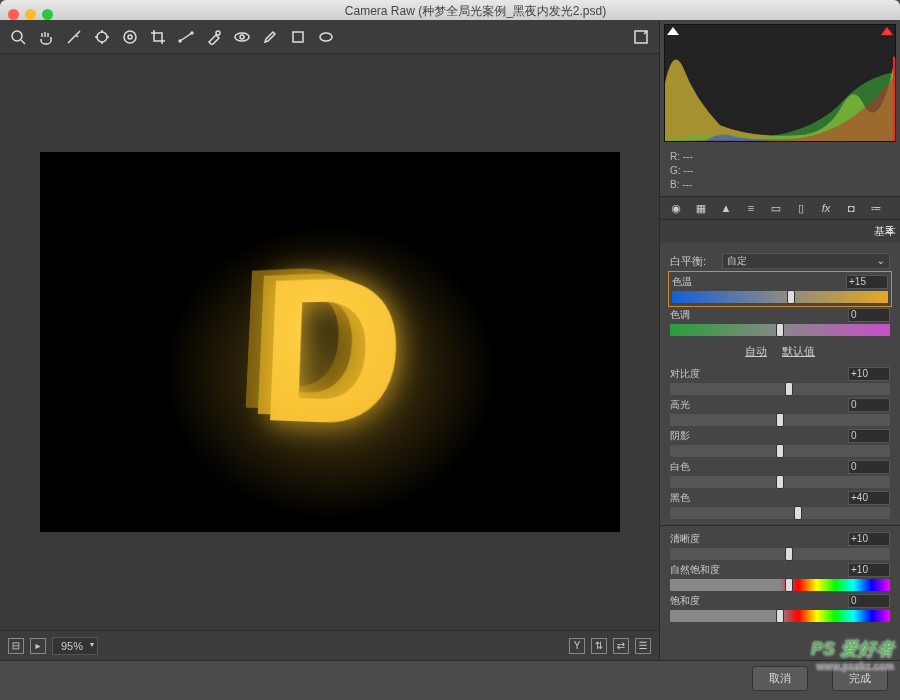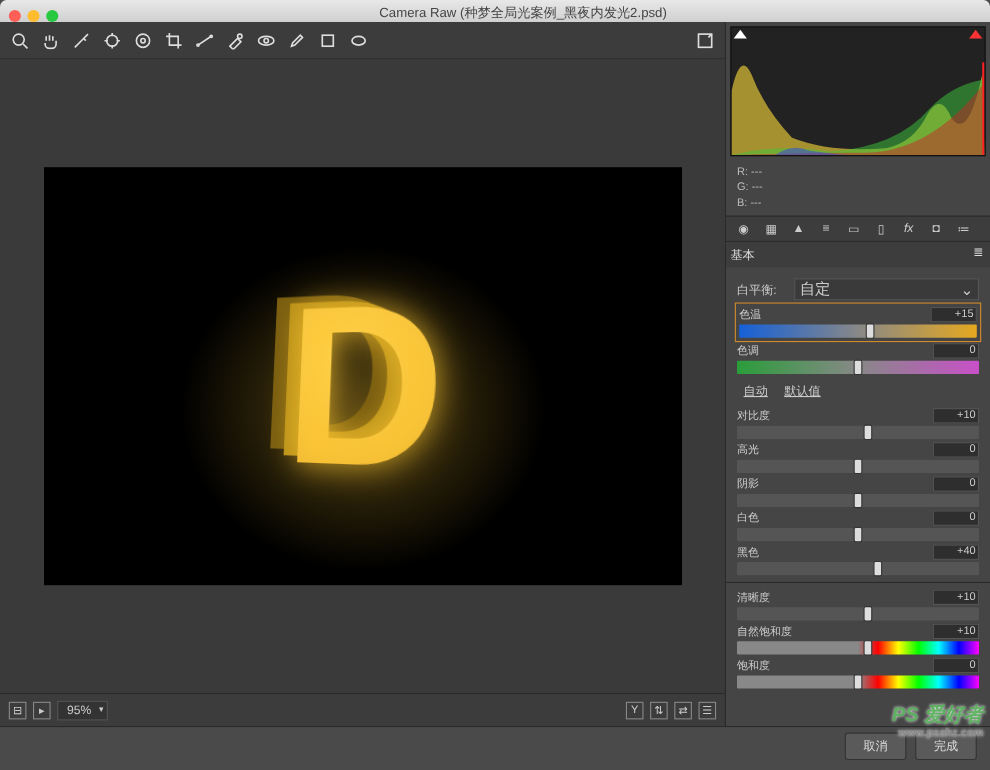--- a/index.html
+++ b/index.html
@@ -26,40 +26,40 @@
 .zoom{background:#333;padding:2px 14px 2px 8px;border:1px solid #555;font-size:11px;position:relative}
 .zoom::after{content:"▾";position:absolute;right:3px;top:2px;font-size:8px}
 .right{width:241px;background:#454545;display:flex;flex-direction:column;border-left:1px solid #2a2a2a}
 .histo{height:118px;background:#222;margin:4px;position:relative;border:1px solid #111}
 .histo .tri{position:absolute;top:2px;width:0;height:0;border-left:6px solid transparent;border-right:6px solid transparent}
 .histo .tl{left:2px;border-bottom:8px solid #fff}
 .histo .tr{right:2px;border-bottom:8px solid #f33}
 .rgb{padding:4px 10px;line-height:14px;color:#bbb;font-size:10px}
 .tabs{height:24px;background:#3d3d3d;display:flex;align-items:center;gap:9px;padding:0 8px;border-top:1px solid #2a2a2a;border-bottom:1px solid #2a2a2a}
 .tab-i{width:16px;height:16px;color:#ccc;display:flex;align-items:center;justify-content:center}
-.panel-title{text-align:left;background:#3d3d3d;padding:4px;font-size:11px;color:#ddd;position:relative}
+.panel-title{text-align:right;background:#3d3d3d;padding:4px;font-size:11px;color:#ddd;position:relative}
 .panel-title::after{content:"≣";position:absolute;right:6px;top:3px}
 .panel{padding:6px 10px;overflow-y:auto;flex:1}
 .row{display:flex;align-items:center;margin:4px 0;gap:6px}
 .row label{width:46px;color:#ccc}
-.sel{flex:1;background:#3a3a3a;border:1px solid #555;padding:0 4px;color:#ccc;font-size:14px;position:relative}
+.sel{flex:1;background:#3a3a3a;border:1px solid #555;padding:0 4px;color:#ccc;font-size:10px;position:relative}
 .sel::after{content:"⌄";position:absolute;right:4px;top:1px}
 .slider-row{margin:3px 0}
 .slider-row.highlight{outline:1px solid #d28a2a;outline-offset:1px;padding:2px}
 .sl-head{display:flex;justify-content:space-between;font-size:10px;color:#ccc;margin-bottom:2px}
-.sl-val{background:#2e2e2e;border:1px solid #555;width:42px;text-align:right;padding:0 2px}
+.sl-val{background:#2e2e2e;border:1px solid #555;width:42px;text-align:left;padding:0 2px}
 .track{height:12px;position:relative;background:#555;border-radius:1px}
 .track.temp{background:linear-gradient(90deg,#1560d8,#888,#e5a820)}
 .track.tint{background:linear-gradient(90deg,#2a9d3a,#888,#c850c8)}
 .track.hue{background:linear-gradient(90deg,#888 0%,#888 50%,#f00,#ff0,#0f0,#0ff,#00f,#f0f)}
 .thumb{position:absolute;top:-1px;width:8px;height:14px;background:#ddd;border:1px solid #333;border-radius:2px;transform:translateX(-50%)}
-.links{margin:8px 0;font-size:11px;color:#ccc}
+.links{text-align:center;margin:8px 0;font-size:11px;color:#ccc}
 .links span{margin:0 6px;text-decoration:underline}
 .divider{height:1px;background:#2a2a2a;margin:6px -10px}
-.footer{height:36px;background:#4a4a4a;display:flex;align-items:center;justify-content:flex-end;padding:0 12px;gap:8px;border-top:1px solid #2a2a2a}
+.footer{height:36px;background:#4a4a4a;display:flex;align-items:center;justify-content:flex-end;padding:0 12px;gap:24px;border-top:1px solid #2a2a2a}
 .btn{background:#5a5a5a;border:1px solid #333;color:#ddd;padding:4px 16px;border-radius:3px;font-size:11px}
 .watermark{position:absolute;right:6px;bottom:28px;font-size:18px;font-style:italic;font-weight:bold;color:rgba(76,175,80,.85);text-shadow:0 0 3px #fff}
 .watermark small{font-size:10px;display:block;color:#888;font-style:normal;text-align:right}
 </style>
 </head>
 <body>
 
 <div class="titlebar">
   <div class="tl-btn close"></div>
   <div class="tl-btn min"></div>

